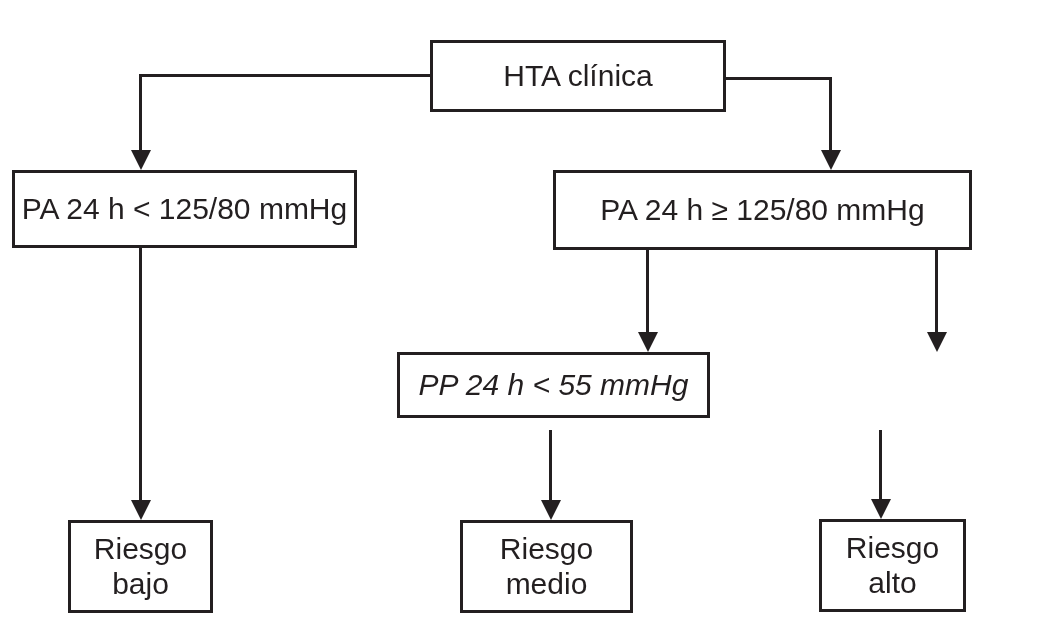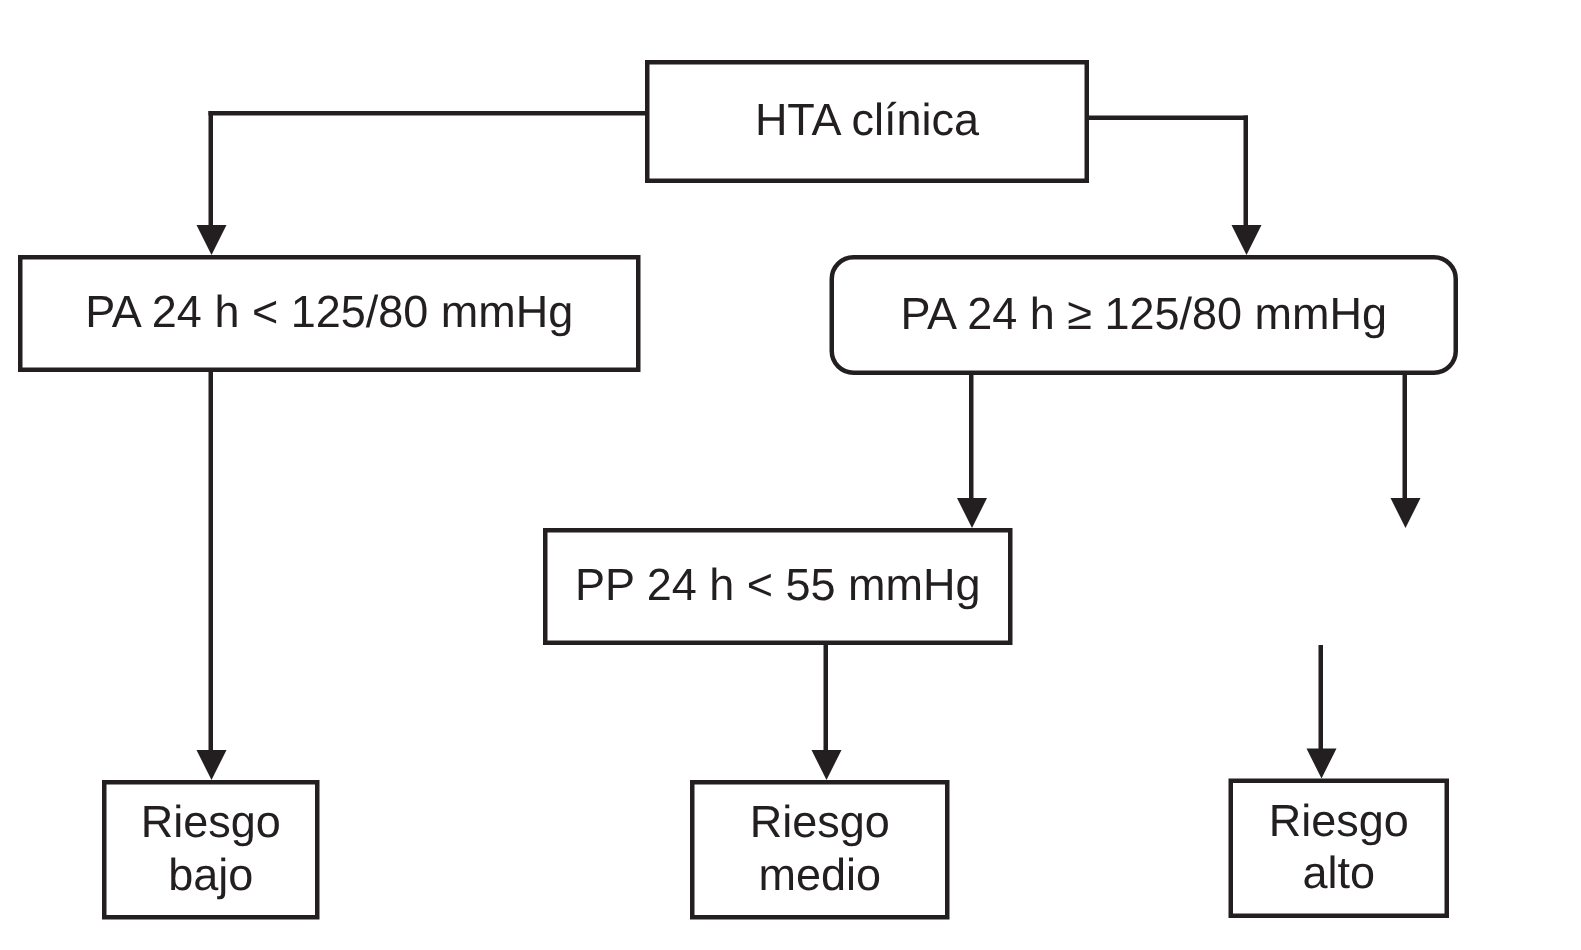--- a/index.html
+++ b/index.html
@@ -23,24 +23,24 @@
     background: #ffffff;
     display: flex;
     align-items: center;
     justify-content: center;
     text-align: center;
     font-size: 30px;
     line-height: 1.15;
     white-space: pre-line;
   }
   
-  .n-root      { left: 430px; top: 40px;  width: 296px; height: 82px; }
-  .n-pa-low    { left: 12px;  top: 170px; width: 415px; height: 78px; }
-  .n-pa-high   { left: 553px; top: 170px; width: 419px; height: 80px; border-radius: 16px; }
-  .n-pp-low    { left: 362px; top: 352px; width: 313px; height: 78px; }
+  .n-root      { left: 430px; top: 40px;  width: 296px; height: 72px; }
+  .n-pa-low    { left: 12px;  top: 170px; width: 345px; height: 78px; }
+  .n-pa-high   { left: 553px; top: 170px; width: 419px; height: 80px; }
+  .n-pp-low    { left: 397px; top: 352px; width: 313px; height: 66px; font-style: italic; }
   .n-pp-high   { left: 715px; top: 352px; width: 313px; height: 78px; }
   .n-risk-low  { left: 68px;  top: 520px; width: 145px; height: 93px; }
   .n-risk-med  { left: 460px; top: 520px; width: 173px; height: 93px; }
   .n-risk-high { left: 819px; top: 519px; width: 147px; height: 93px; }
 
   .line {
     position: absolute;
     background: #231f20;
   }
   .arrowhead {

